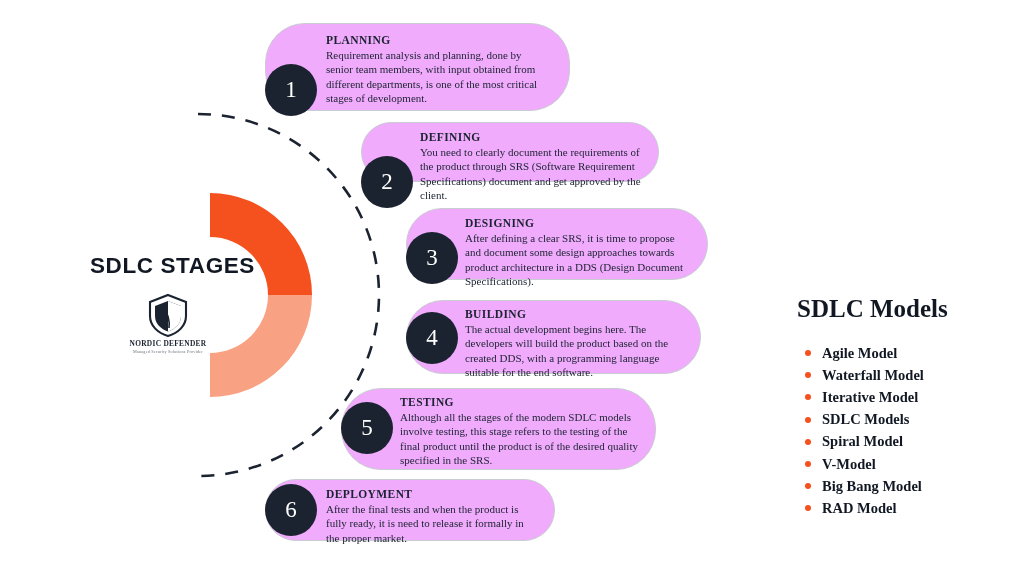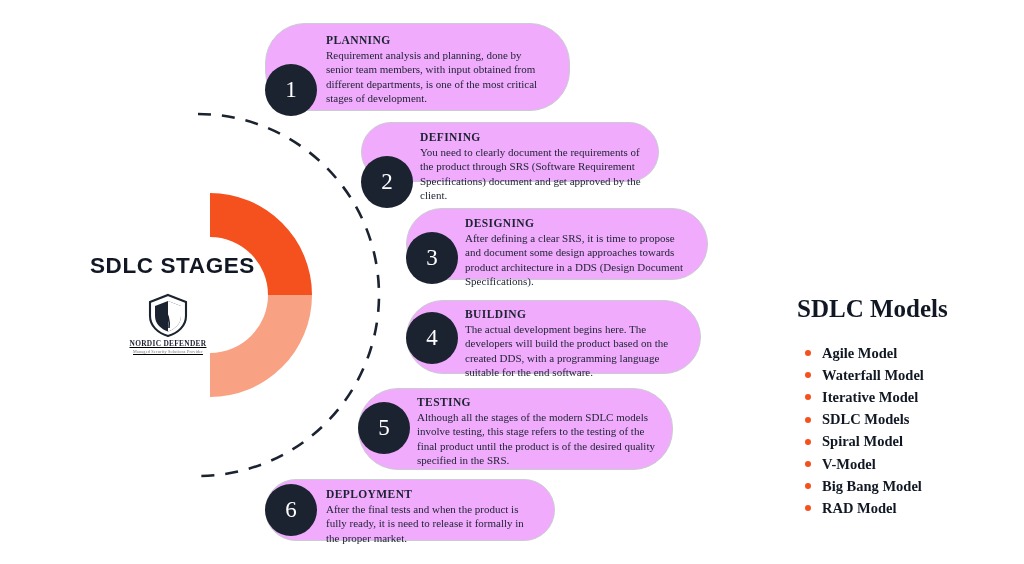--- a/index.html
+++ b/index.html
@@ -56,21 +56,21 @@
     left:90px;top:253px;
     font-family:"Liberation Sans", sans-serif;
     font-weight:bold;
     font-size:22.5px;
     letter-spacing:0.6px;
     color:#111823;
   }
   #logo-wrap{
     position:absolute;
     left:128px;top:292px;
-    width:80px;text-align:center;text-decoration:underline;
+    width:80px;text-align:center;
   }
   #logo-name{
     font-family:"Liberation Serif", serif;
     font-weight:bold;
     font-size:7.4px;
     letter-spacing:0.3px;
     color:#1b2230;
     margin-top:1px;
   }
   #logo-tag{
@@ -159,21 +159,21 @@
 </div>
 
 <div class="stage" style="left:406px;top:300px;">
   <div class="bubble" style="width:295px;height:74px;padding:7px 16px 7px 58px;">
     <p class="title">BUILDING</p>
     <p class="body">The actual development begins here. The developers will build the product based on the created DDS, with a programming language suitable for the end software.</p>
   </div>
   <div class="circle" style="left:0px;top:12px;">4</div>
 </div>
 
-<div class="stage" style="left:358px;top:388px;">
+<div class="stage" style="left:341px;top:388px;">
   <div class="bubble" style="width:315px;height:82px;padding:7px 16px 7px 58px;">
     <p class="title">TESTING</p>
     <p class="body">Although all the stages of the modern SDLC models involve testing, this stage refers to the testing of the final product until the product is of the desired quality specified in the SRS.</p>
   </div>
   <div class="circle" style="left:0px;top:14px;">5</div>
 </div>
 
 <div class="stage" style="left:265px;top:479px;">
   <div class="bubble" style="width:290px;height:62px;padding:8px 16px 16px 60px;">
     <p class="title">DEPLOYMENT</p>

